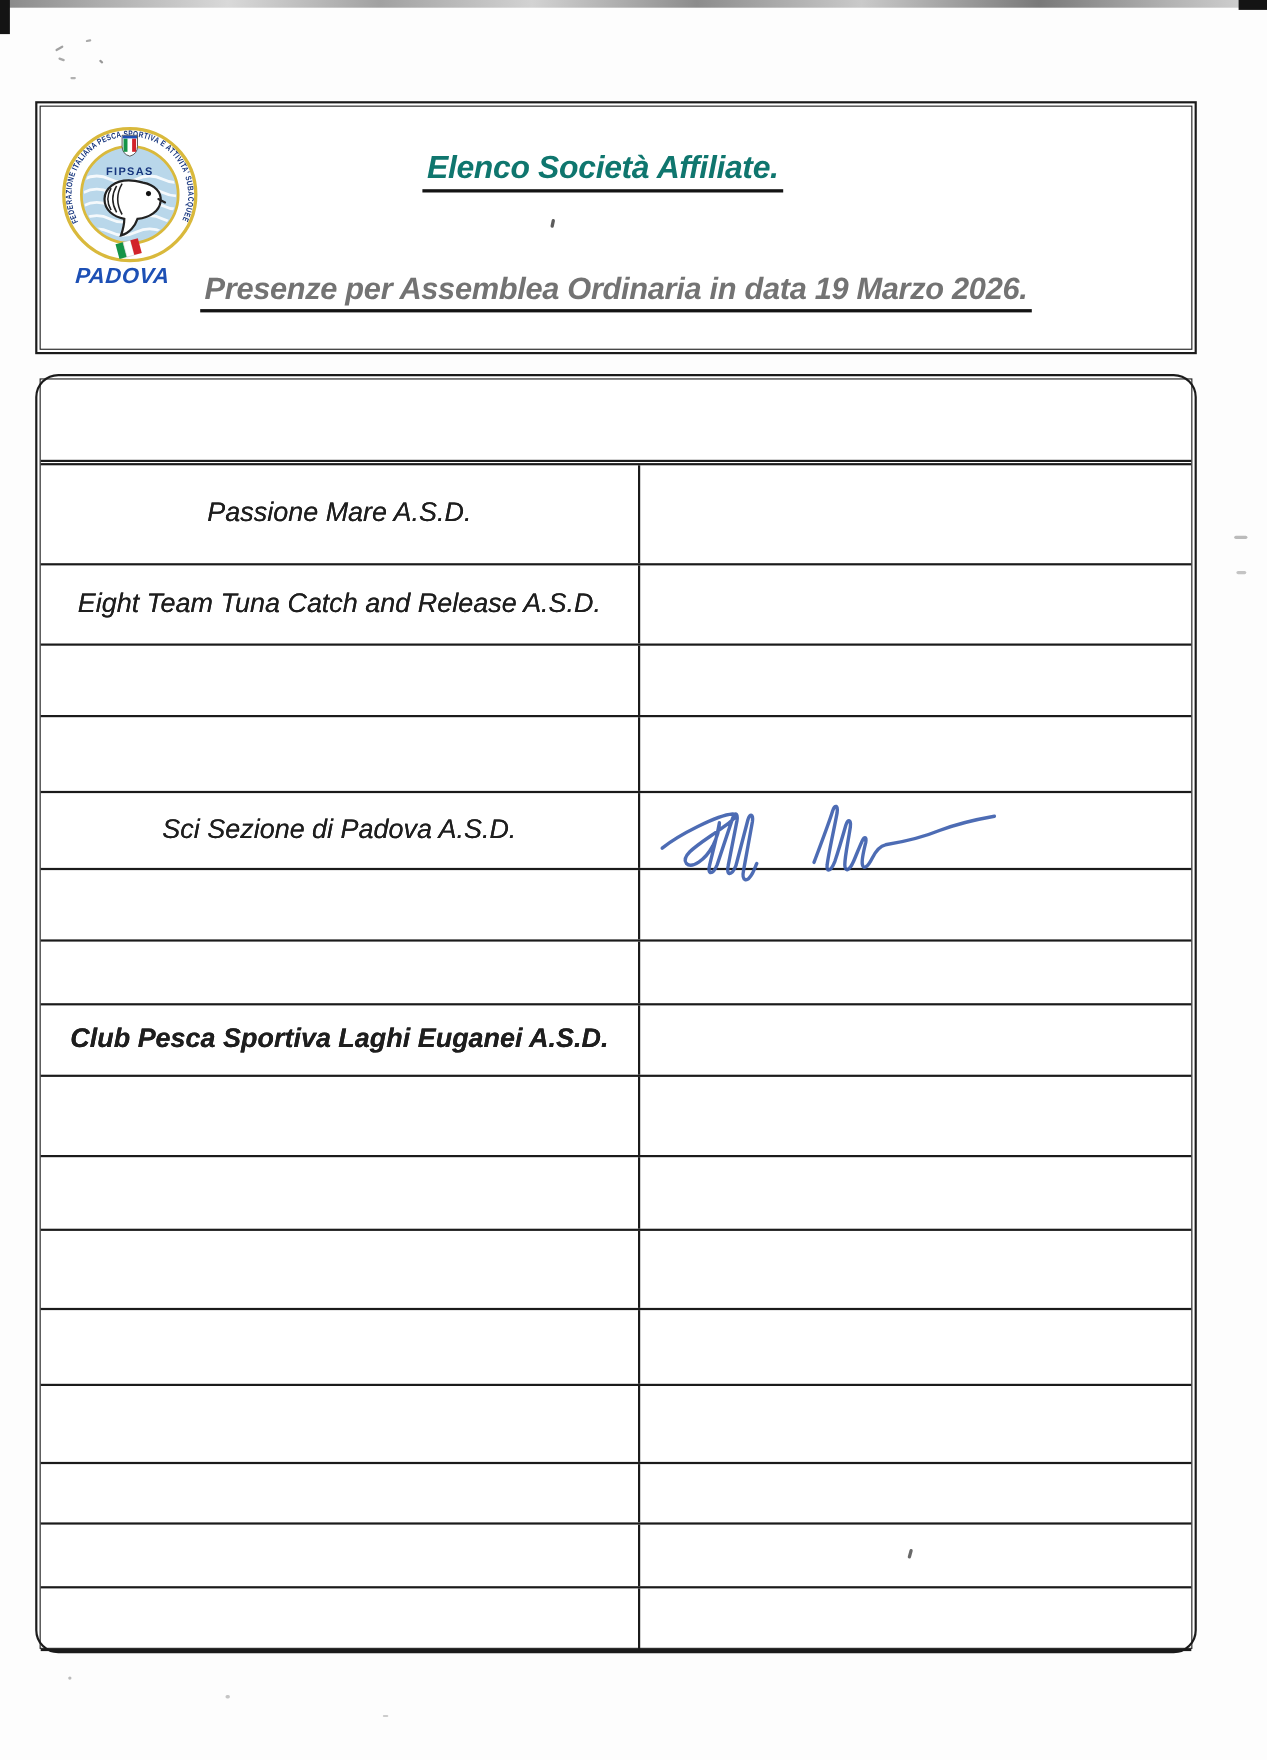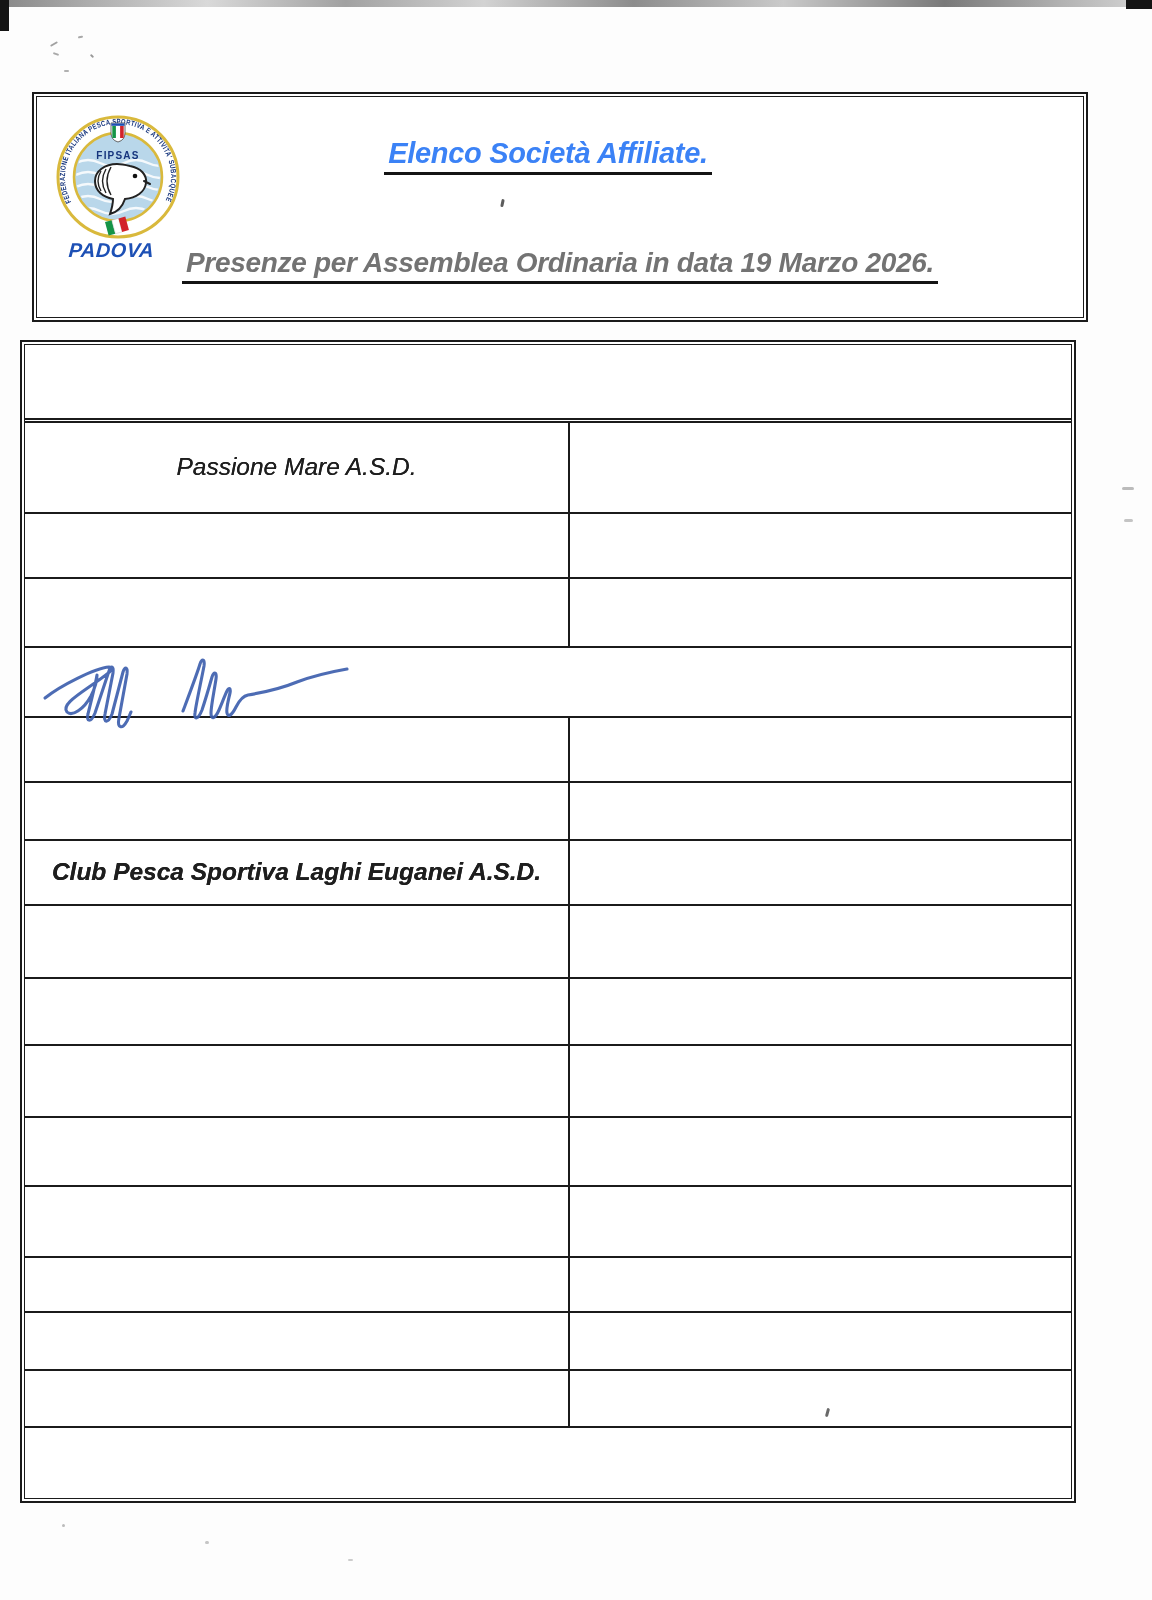--- a/index.html
+++ b/index.html
@@ -11,24 +11,24 @@
     background:linear-gradient(90deg,#6a6a6a,#9a9a9a 8%,#d0d0d0 18%,#8a8a8a 30%,#c8c8c8 42%,#707070 55%,#bdbdbd 68%,#585858 82%,#9e9e9e 92%,#cfcfcf); }
   .corner-l { position:absolute; top:0; left:0; width:9px; height:31px; background:#141414; }
   .corner-r { position:absolute; top:0; left:1126px; width:26px; height:9px; background:#141414; }
   .speck { position:absolute; background:#555; border-radius:2px; }
 
   
   .double { position:absolute; border:2.5px solid #1b1b1b; background:#fff; box-sizing:border-box; }
   .double > .inner { position:absolute; inset:2px; border:1.5px solid #1b1b1b; }
 
   .header-box { left:32px; top:92px; width:1056px; height:230px; }
-  .table-box  { left:20px; top:340px; width:1056px; height:1163px; }
+  .table-box  { left:32px; top:340px; width:1056px; height:1163px;border-radius:21px; }
 
   .title-line { position:absolute; left:-12px; top:40px; width:100%; text-align:center;
-    font-size:29px; font-weight:700; font-style:italic; letter-spacing:-.3px; color:#3b82f6; }
+    font-size:29px; font-weight:700; font-style:italic; letter-spacing:-.3px; color:#0f766e; }
   .title-line .ul { border-bottom:3.5px solid #141414; padding:0 4px 3px; }
   .subtitle-line { position:absolute; left:0; top:150px; width:100%; text-align:center;
     font-size:28px; font-weight:700; font-style:italic; letter-spacing:-.3px; color:#737373; }
   .subtitle-line .ul { border-bottom:3.5px solid #141414; padding:0 4px 3px; }
 
   .logo-svg { position:absolute; left:18px; top:16px; }
 
   
   .thead-band { height:78px; border-bottom:5px double #1b1b1b; box-sizing:border-box; }
   .trow { display:flex; border-bottom:2px solid #1b1b1b; box-sizing:border-box; }
@@ -114,33 +114,42 @@
   <div class="double table-box">
     <div class="inner">
       <div class="thead-band"></div>
       <div id="rows">
           <div class="trow" style="height: 91px;">
             <div class="cell-l">
               <span>Passione Mare A.S.D.</span>
             </div>
             <div class="cell-r"></div>
           </div>
+          <div class="trow" style="height: 73px;">
+            <div class="cell-l">
+              <span>Eight Team Tuna Catch and Release A.S.D.</span>
+            </div>
+            <div class="cell-r"></div>
+          </div>
           <div class="trow" style="height: 65px;">
             <div class="cell-l">
               <span></span>
             </div>
             <div class="cell-r"></div>
           </div>
           <div class="trow" style="height: 69px;">
             <div class="cell-l">
               <span></span>
             </div>
             <div class="cell-r"></div>
           </div>
           <div class="trow" style="height: 70px;">
+            <div class="cell-l">
+              <span>Sci Sezione di Padova A.S.D.</span>
+            </div>
             <div class="cell-r">
               <svg class="sig" viewBox="0 0 320 105">
                 <path d="M10,56 C25,44 60,26 74,25 C83,25 70,34 54,45 C38,56 27,64 32,70 C37,75 49,67 56,54 C60,46 62,38 62,33 C60,45 55,63 53,72 C51,80 56,81 60,71 L74,29 C76,23 79,24 78,31 L70,72 C68,81 73,82 77,72 L88,30 C90,24 93,25 92,32 L84,76 C82,86 87,88 92,79 C94,75 95,72 96,70"></path>
                 <path d="M148,69 C154,53 162,32 165,22 C167,16 170,17 169,24 C166,40 161,62 160,71 C159,78 163,78 167,68 C171,56 175,42 177,35 C179,29 182,30 181,37 C179,50 176,64 176,71 C176,78 180,77 184,68 C187,61 190,53 192,49 C194,45 196,46 195,51 C193,59 191,67 192,71 C193,76 197,73 201,65 C204,59 208,54 213,53 C225,51 245,47 262,40 C275,35 295,30 312,27"></path>
               </svg>
             </div>
           </div>
           <div class="trow" style="height: 65px;">
             <div class="cell-l">
               <span></span>

